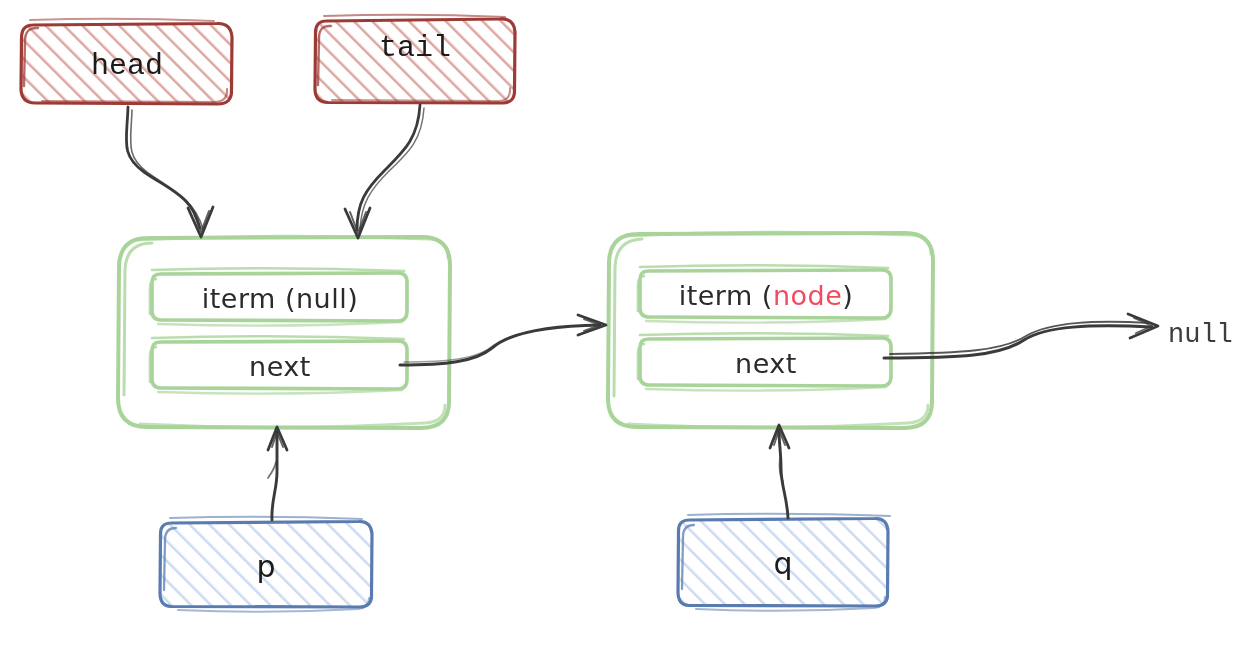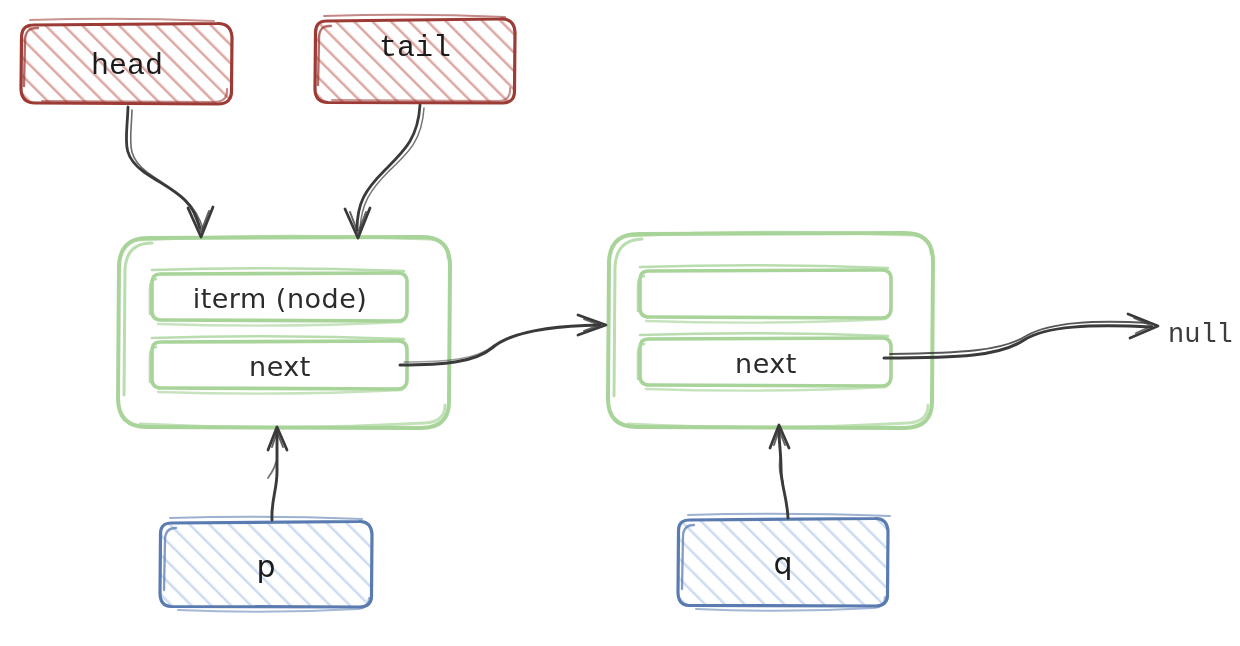--- a/index.html
+++ b/index.html
@@ -153,24 +153,27 @@
       <path d="M783 482 C779 474 779 466 780 458" fill="none" stroke="#3a3a3a" stroke-width="1.8" stroke-linecap="round" opacity=".7"></path>
       <path d="M770 448 L779 425 L789 448" fill="none" stroke="#3a3a3a" stroke-width="2.8" stroke-linecap="round" stroke-linejoin="round"></path>
       <path d="M774 445 L779 430 L785 445" fill="none" stroke="#3a3a3a" stroke-width="1.9" stroke-linecap="round" stroke-linejoin="round" opacity=".8"></path>
     </g>
   </svg>
 
   <div class="lbl lbl-var center" style="left:127px;top:66px;">head</div>
 
   <div class="lbl lbl-var center" style="left:415px;top:48px;">tail</div>
 
-  <div class="lbl lbl-field center" style="left:280px;top:298px;">iterm (node)</div>
+  <div class="lbl lbl-field center" style="left:280px;top:298px;">iterm (null)</div>
 
   <div class="lbl lbl-field center" style="left:280px;top:366px;">next</div>
 
+  <div class="lbl lbl-field center" style="left:766px;top:295px;">
+    <span>iterm</span><span class="paren">&nbsp;(</span><span class="accent-node">node</span><span class="paren">)</span>
+  </div>
 
   <div class="lbl lbl-field center" style="left:766px;top:363px;">next</div>
 
   <div class="lbl lbl-ptr center" style="left:266px;top:566px;">p</div>
 
   <div class="lbl lbl-ptr center" style="left:783px;top:563px;">q</div>
 
   <div class="lbl lbl-null-end" style="left:1168px;top:320px;font-family:Liberation Mono, monospace;">null</div>
 
 </div>

